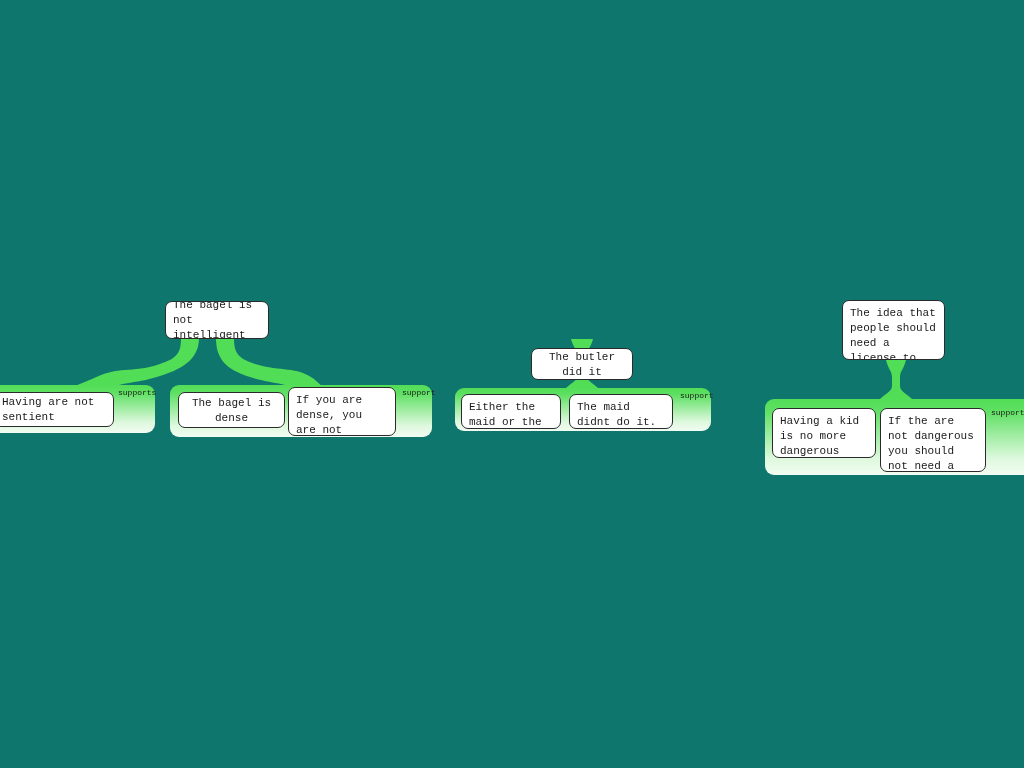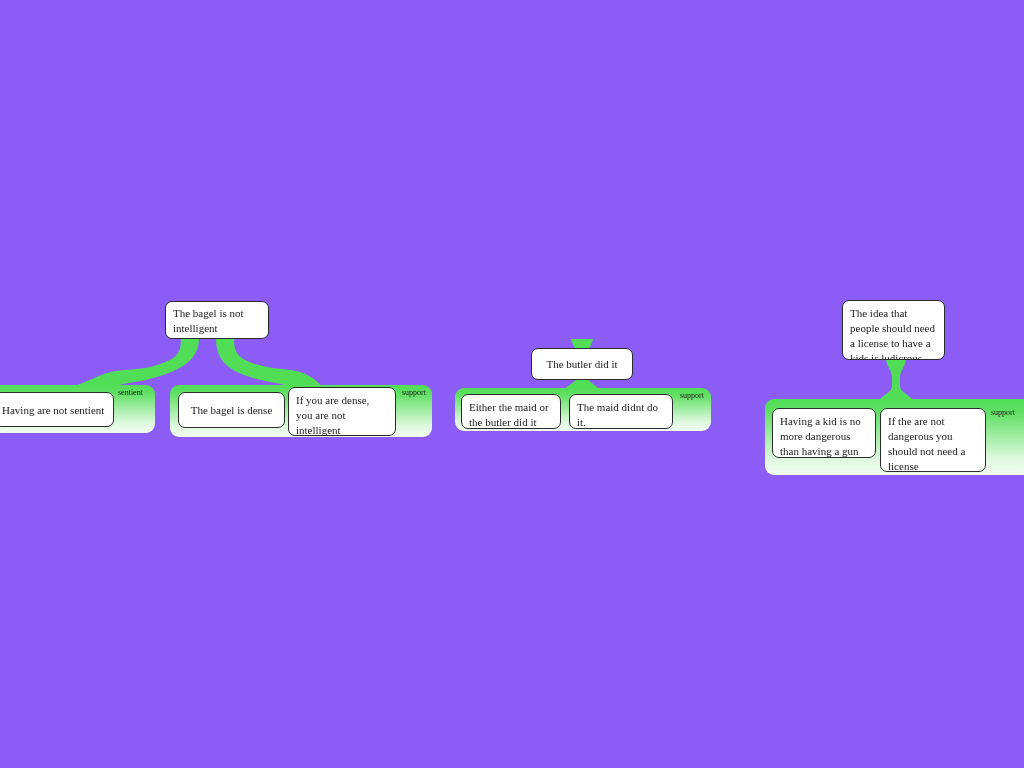--- a/index.html
+++ b/index.html
@@ -4,23 +4,23 @@
 <style>
   html, body {
     margin: 0;
     padding: 0;
     background: #000000;
   }
   #canvas {
     position: relative;
     width: 1024px;
     height: 768px;
-    background: #8b5cf6;
+    background: #0f766e;
     overflow: hidden;
-    font-family: Liberation Serif, serif;
+    font-family: Liberation Mono, monospace;
   }
   .svg-layer {
     position: absolute;
     left: 0;
     top: 0;
     width: 1024px;
     height: 768px;
     pointer-events: none;
   }
   
@@ -107,21 +107,21 @@
   </svg>
 
   <div class="claim center-v" style="left:165px; top:301px; width:104px; height:38px;">
     <span>The bagel is not intelligent</span>
   </div>
 
   <div class="support-box" style="left:-14px; top:385px; width:169px; height:48px;"></div>
   <div class="claim center-v" style="left:-6px; top:392px; width:120px; height:35px;">
     <span>Having are not sentient</span>
   </div>
-  <div class="support-label" style="left:118px; top:388px;">sentient</div>
+  <div class="support-label" style="left:118px; top:388px;">supports</div>
 
   <div class="support-box" style="left:170px; top:385px; width:262px; height:52px;"></div>
   <div class="claim center-all" style="left:178px; top:392px; width:107px; height:36px;">
     <span>The bagel is dense</span>
   </div>
   <div class="claim" style="left:288px; top:387px; width:108px; height:49px;">
     <span>If you are dense, you are not intelligent</span>
   </div>
   <div class="support-label" style="left:402px; top:388px;">support</div>
 

